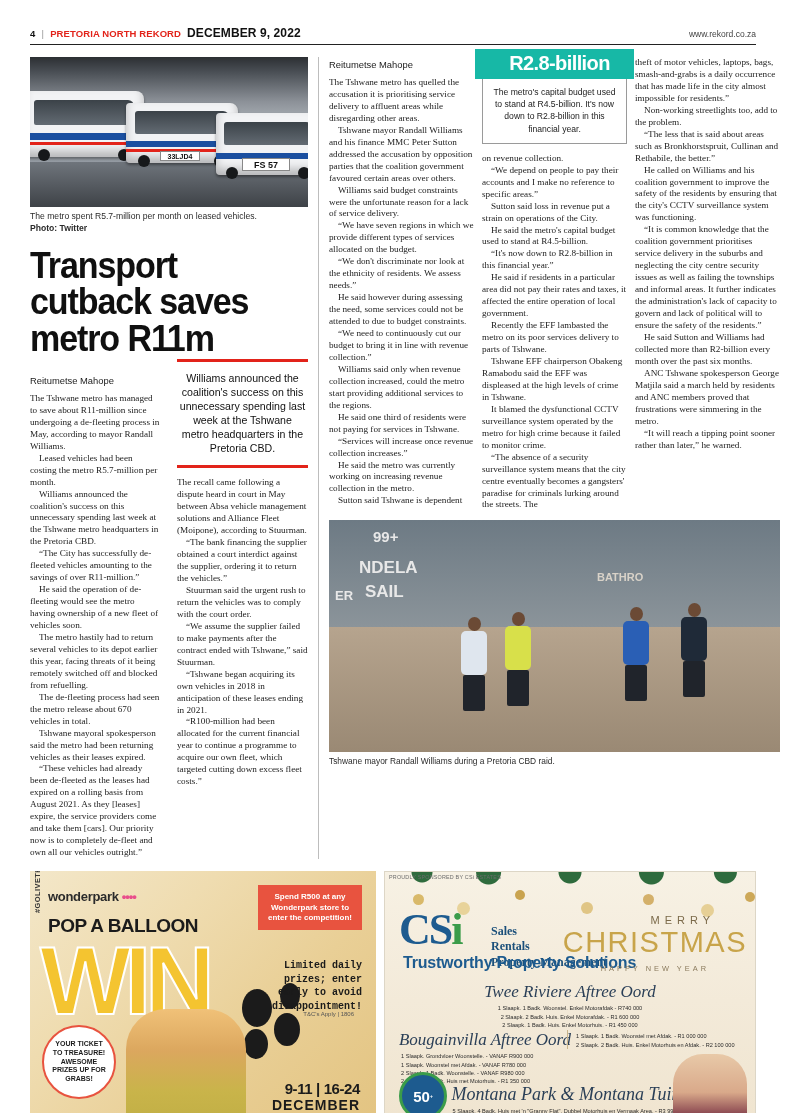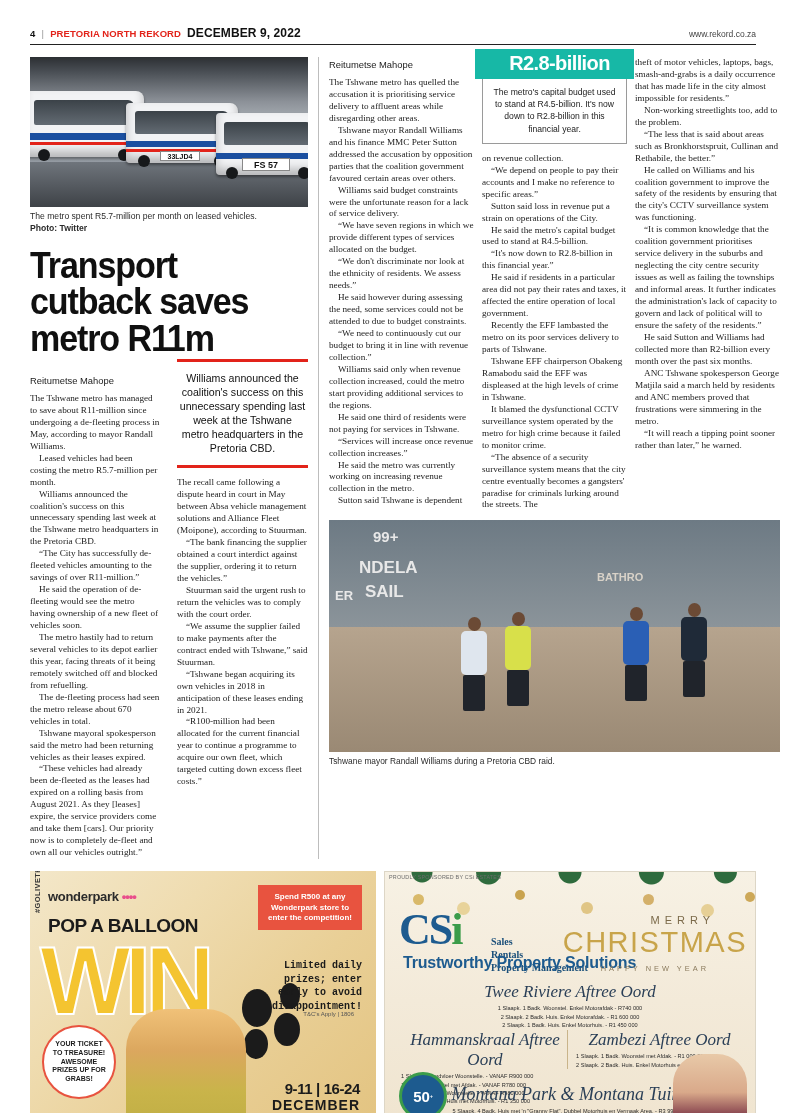--- a/index.html
+++ b/index.html
@@ -158,22 +158,22 @@
   .csi-garland { position:absolute; top:0; left:0; right:0; height:38px;
     background: radial-gradient(circle at 10% 0,#2f6b3d 0 10px, transparent 11px),
                 radial-gradient(circle at 28% 0,#2f6b3d 0 12px, transparent 13px),
                 radial-gradient(circle at 50% 0,#2f6b3d 0 11px, transparent 12px),
                 radial-gradient(circle at 72% 0,#2f6b3d 0 12px, transparent 13px),
                 radial-gradient(circle at 92% 0,#2f6b3d 0 11px, transparent 12px); }
   .bauble { position:absolute; border-radius:50%; }
   .csi-logo { position:absolute; top:36px; left:14px; font-family:"Liberation Serif",serif;
     font-size:44px; font-weight:bold; color:#1d5b8f; line-height:1; letter-spacing:-2px; }
   .csi-logo .i { color:#3b9c4a; }
-  .csi-sub { position:absolute; top:64px; left:106px; font-family:"Liberation Serif",serif;
-    font-size:10px; font-weight:bold; color:#1a4f7a; line-height:1.28; }
+  .csi-sub { position:absolute; top:52px; left:106px; font-family:"Liberation Serif",serif;
+    font-size:12px; font-weight:bold; color:#1a4f7a; line-height:1.28; }
   .csi-tag { position:absolute; top:82px; left:18px; font-family:"Liberation Sans",sans-serif;
     font-size:16px; font-weight:bold; color:#1d5b8f; letter-spacing:-0.2px; }
   .merry { position:absolute; top:42px; right:40px; font-family:"Liberation Sans",sans-serif;
     font-size:11px; letter-spacing:5px; color:#7b6a4a; }
   .xmas { position:absolute; top:54px; right:8px; font-family:"Liberation Sans",sans-serif;
     font-size:29px; letter-spacing:1.5px; color:#c8a44a; font-weight:normal; }
   .hny { position:absolute; top:92px; right:46px; font-family:"Liberation Sans",sans-serif;
     font-size:7.4px; letter-spacing:3px; color:#8a7a5c; }
   .ad-title { font-family:"Liberation Serif",serif; font-style:italic; font-size:17px; color:#2a3f57;
     text-align:center; }
@@ -409,31 +409,30 @@
       <div style="position:absolute; top:110px; left:0; right:0;">
         <div class="ad-title">Twee Riviere Aftree Oord</div>
         <div class="ad-lines" style="text-align:center; margin-top:2px;">
           <div>1 Slaapk. 1 Badk. Woonstel. Enkel Motorafdak - R740 000</div>
           <div>2 Slaapk. 2 Badk. Huis. Enkel Motorafdak. - R1 600 000</div>
           <div>2 Slaapk. 1 Badk. Huis. Enkel Motorhuis. - R1 450 000</div>
         </div>
       </div>
 
       <div style="position:absolute; top:158px; left:6px; width:188px;">
-        <div class="ad-title">Hammanskraal Aftree Oord</div>
+        <div class="ad-title">Bougainvilla Aftree Oord</div>
         <div class="ad-lines" style="margin-top:2px; padding-left:10px;">
           <div>1 Slaapk. Grondvloer Woonstelle. - VANAF R900 000</div>
           <div>1 Slaapk. Woonstel met Afdak. - VANAF R780 000</div>
           <div>2 Slaapk. 1 Badk. Woonstelle. - VANAF R980 000</div>
           <div>2 Slaapk. 1 Badk. Huis met Motorhuis. - R1 350 000</div>
         </div>
       </div>
 
       <div style="position:absolute; top:158px; right:4px; width:184px; border-left:1px solid #c9b48a;">
-        <div class="ad-title">Zambezi Aftree Oord</div>
         <div class="ad-lines" style="margin-top:2px; padding-left:8px;">
           <div>1 Slaapk. 1 Badk. Woonstel met Afdak. - R1 000 000</div>
           <div>2 Slaapk. 2 Badk. Huis. Enkel Motorhuis en Afdak. - R2 100 000</div>
         </div>
       </div>
 
       <div style="position:absolute; top:212px; left:0; right:0;">
         <div class="ad-title" style="font-size:18px;">Montana Park &amp; Montana Tuine</div>
         <div class="ad-lines" style="text-align:center; margin-top:2px;">
           <div>5 Slaapk. 4 Badk. Huis met 'n "Granny Flat". Dubbel Motorhuis en Vermaak Area. - R3 990 000</div>

